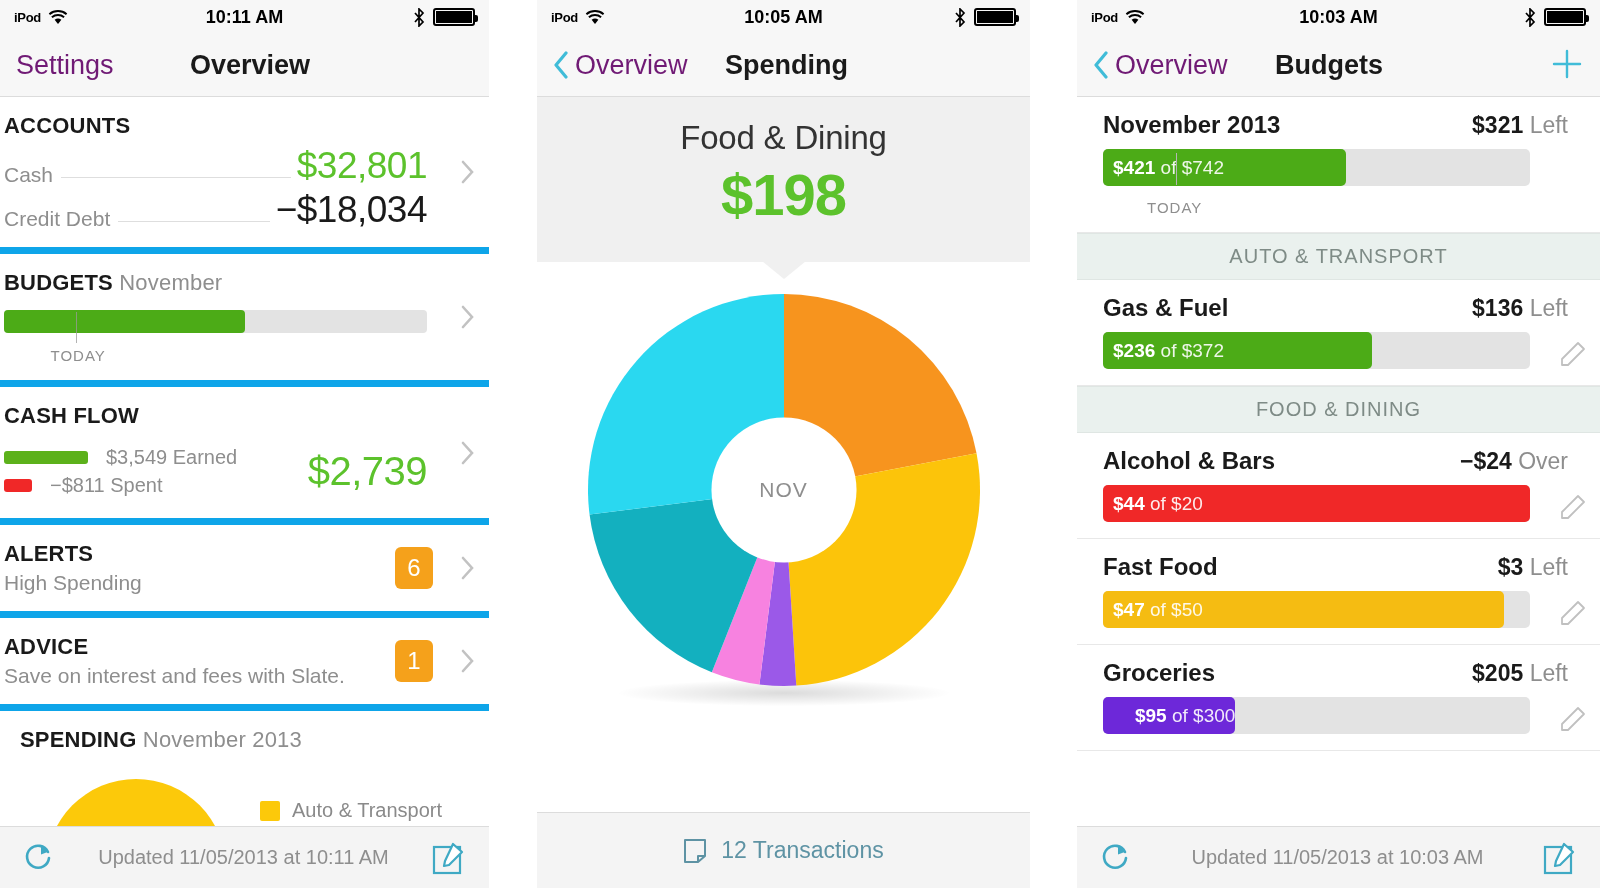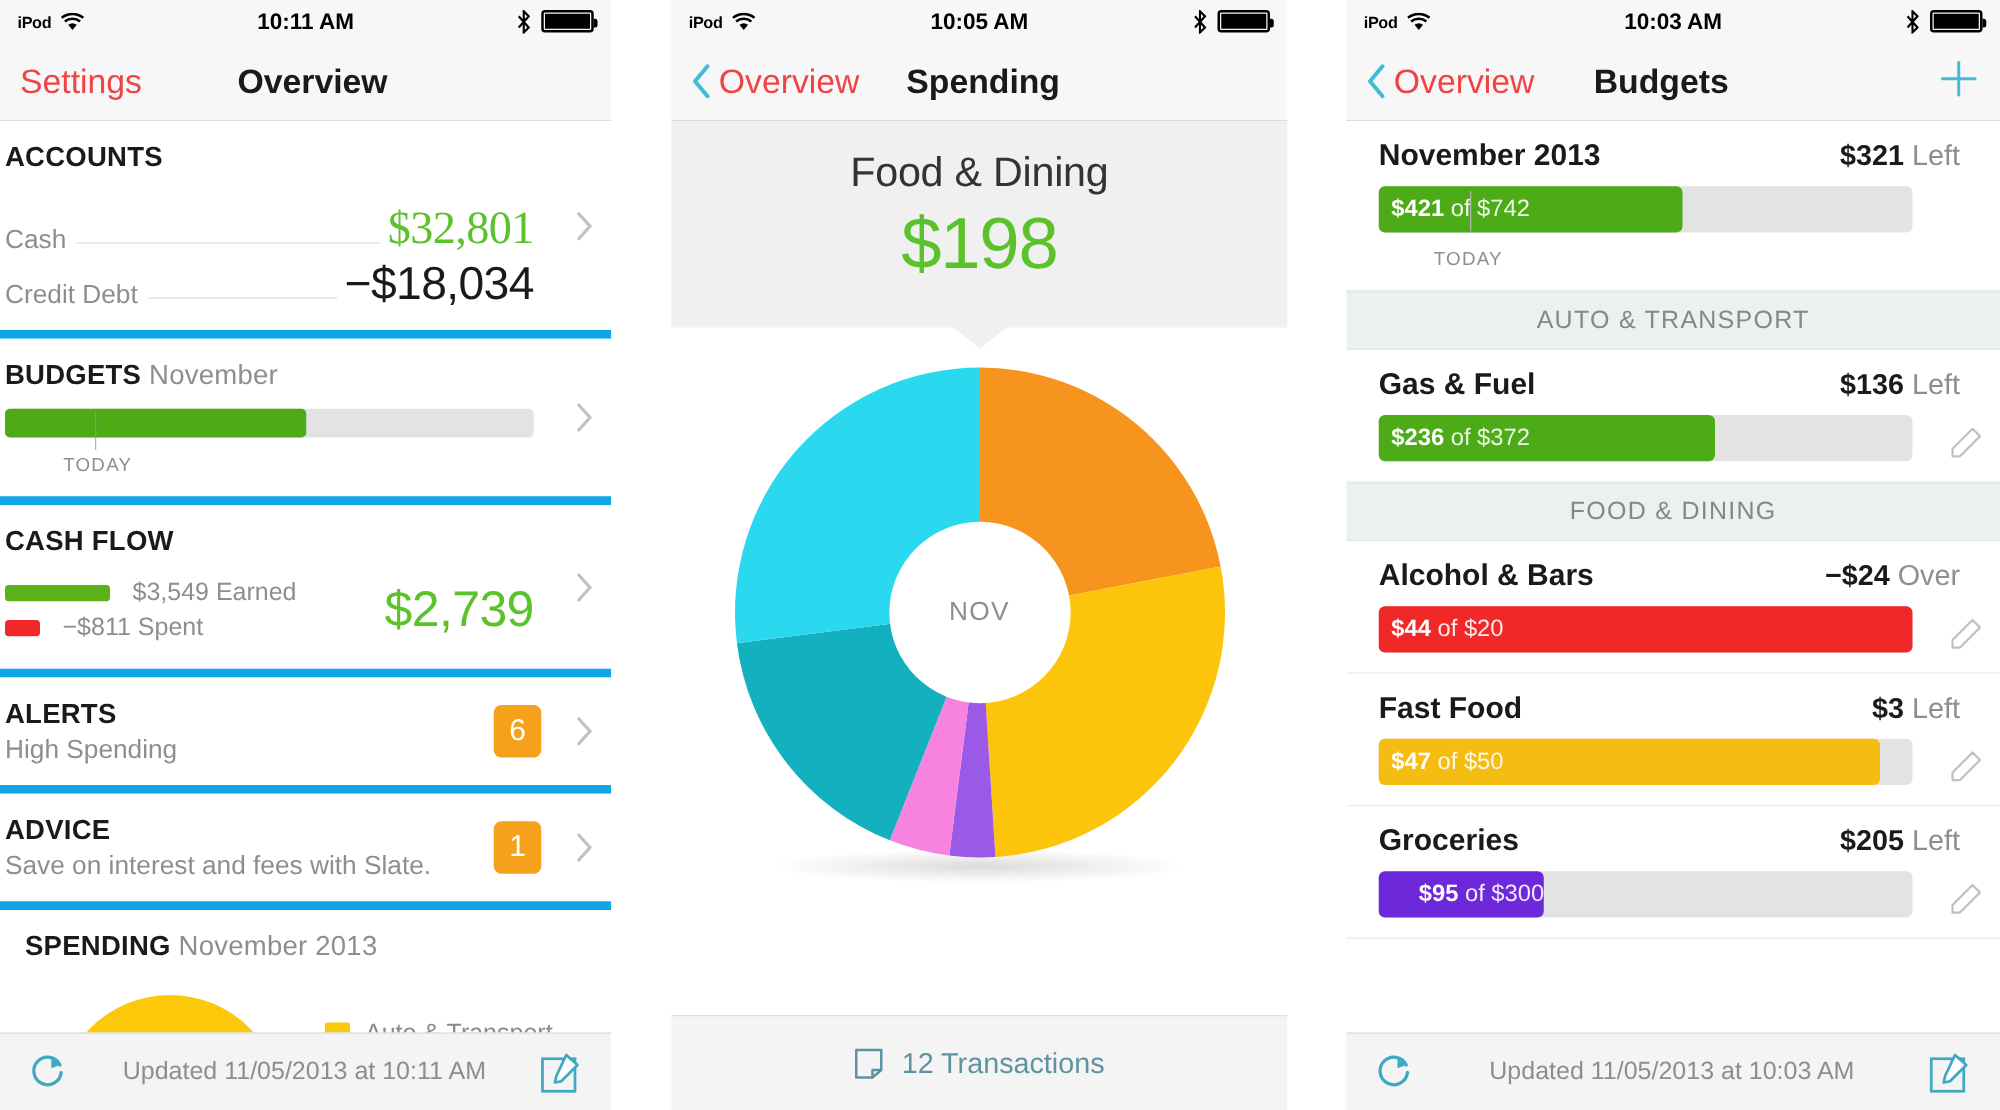--- a/index.html
+++ b/index.html
@@ -51,21 +51,21 @@
 
   
   .navbar {
     height: 63px;
     background: #f7f7f7;
     border-bottom: 1px solid #dcdcdc;
     display: flex; align-items: center;
     position: relative;
     padding: 0 16px;
   }
-  .nav-left { display: flex; align-items: center; color: #ef4444; font-size: 27px; z-index: 2; }
+  .nav-left { display: flex; align-items: center; color: #701a75; font-size: 27px; z-index: 2; }
   .nav-back-chevron { width: 16px; height: 28px; margin-right: 6px; display:block; }
   .nav-title {
     position: absolute; left: 0; right: 0; text-align: center;
     font-size: 27px; font-weight: bold; color: #1a1a1a; pointer-events: none;
   }
   #phone-1 .nav-title { text-align: left; padding-left: 190px; }
   #phone-2 .nav-title { text-align: left; padding-left: 188px; }
   #phone-3 .nav-title { text-align: left; padding-left: 198px; }
   .nav-plus { margin-left: auto; color: #40bcd8; font-size: 44px; line-height: 36px; font-weight: 200; z-index: 2; }
 
@@ -81,23 +81,23 @@
   .chev-right {
     position: absolute; right: 14px; top: 50%; transform: translateY(-50%);
     width: 14px; height: 24px; display:block;
   }
 
   
   .acct-line { display: flex; align-items: flex-end; margin-top: 2px; padding-right: 44px; }
   .acct-label { font-size: 21px; color: #8e8e8e; white-space: nowrap; }
   .acct-dots { flex: 1; border-bottom: 1px solid #dedede; margin: 0 6px 9px 8px; }
   .acct-val { font-size: 37px; font-weight: 300; white-space: nowrap; letter-spacing: -0.5px; }
-  .acct-val.green { color: #5cc22c; font-family: Liberation Serif, serif; }
+  .acct-val.green { color: #5cc22c; }
   .acct-val.black { color: #1a1a1a; }
-  .acct-row-1 { margin-top: 22px; }
+  .acct-row-1 { margin-top: 6px; }
 
   
   .pbar-wrap { position: relative; margin-top: 14px; padding-right: 44px; }
   .pbar {
     position: relative; height: 23px; background: #e3e3e3; border-radius: 4px; overflow: visible;
   }
   .pbar-fill { position: absolute; left: 0; top: 0; bottom: 0; border-radius: 4px; }
   .pbar-today-tick {
     position: absolute; top: 2px; bottom: -10px; width: 1px; background: #9a9a9a; opacity: .75;
   }
@@ -141,21 +141,21 @@
   }
   .tb-text { flex: 1; text-align: center; font-size: 20px; color: #8e8e8e; }
   .refresh-ico { width: 34px; height: 34px; display: block; }
   .compose-ico { width: 36px; height: 36px; display: block; }
 
   
   .hero {
     background: #f0f0f0; position: relative; padding: 22px 0 34px; text-align: center;
   }
   .hero-cat { font-size: 33px; color: #333; font-weight: 300; letter-spacing: -0.2px; }
-  .hero-amt { font-size: 58px; color: #5cc22c; font-weight: 400; margin-top: 4px; letter-spacing: -1px; }
+  .hero-amt { font-size: 58px; color: #5cc22c; font-weight: 700; margin-top: 4px; letter-spacing: -1px; }
   .hero-notch {
     position: absolute; left: 50%; bottom: -17px; transform: translateX(-50%);
     width: 0; height: 0; border-left: 22px solid transparent; border-right: 22px solid transparent;
     border-top: 18px solid #f0f0f0;
   }
   .donut-area { position: relative; height: 560px; }
   .donut-shadow {
     position: absolute; left: 50%; top: 418px; transform: translateX(-50%);
     width: 330px; height: 26px; border-radius: 50%;
     background: radial-gradient(ellipse at center, rgba(0,0,0,0.14) 0%, rgba(0,0,0,0.0) 72%);

